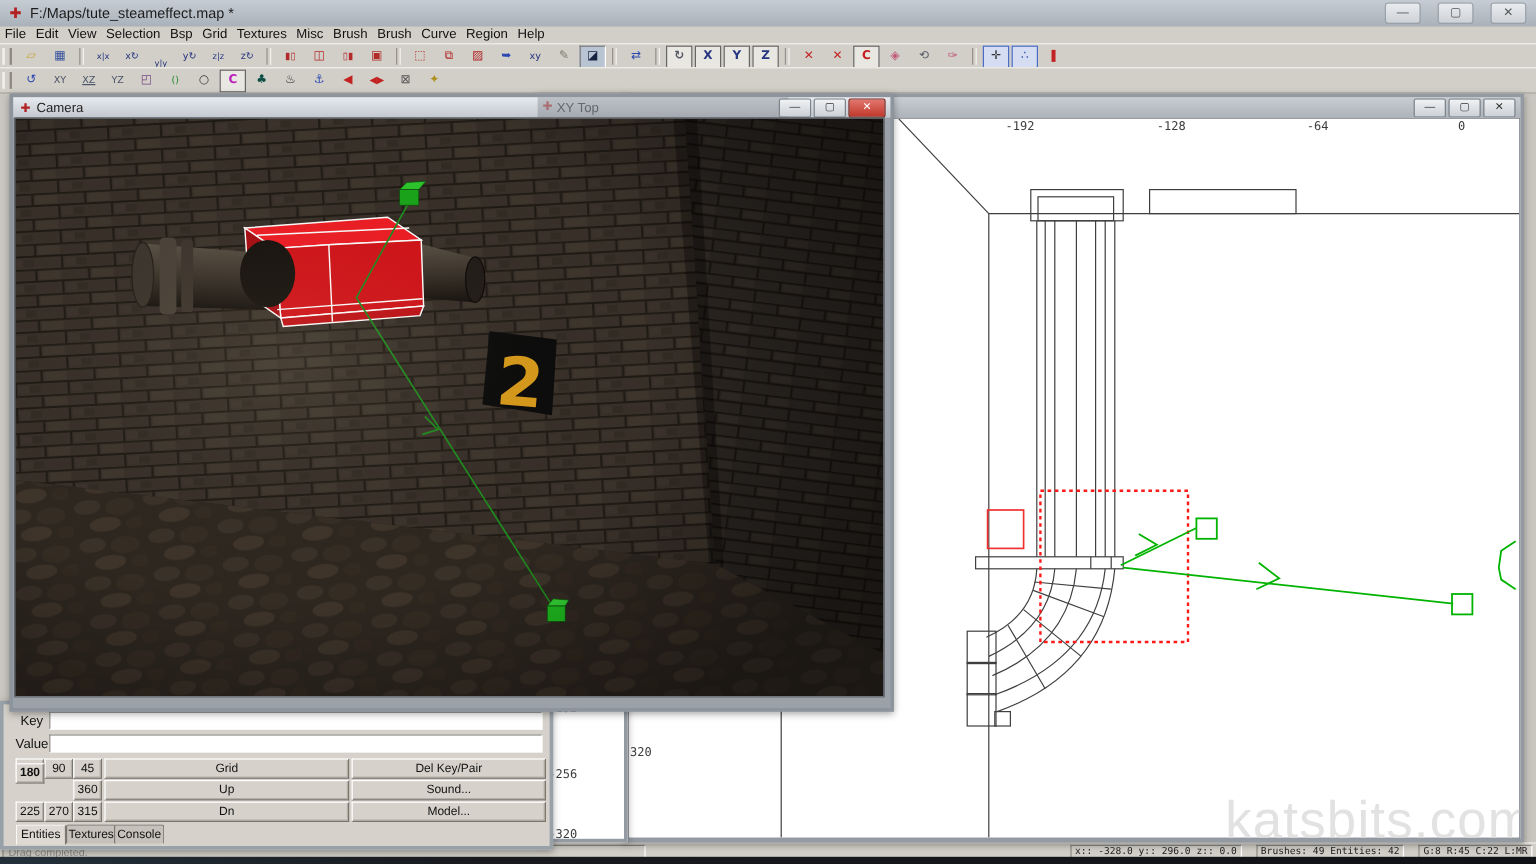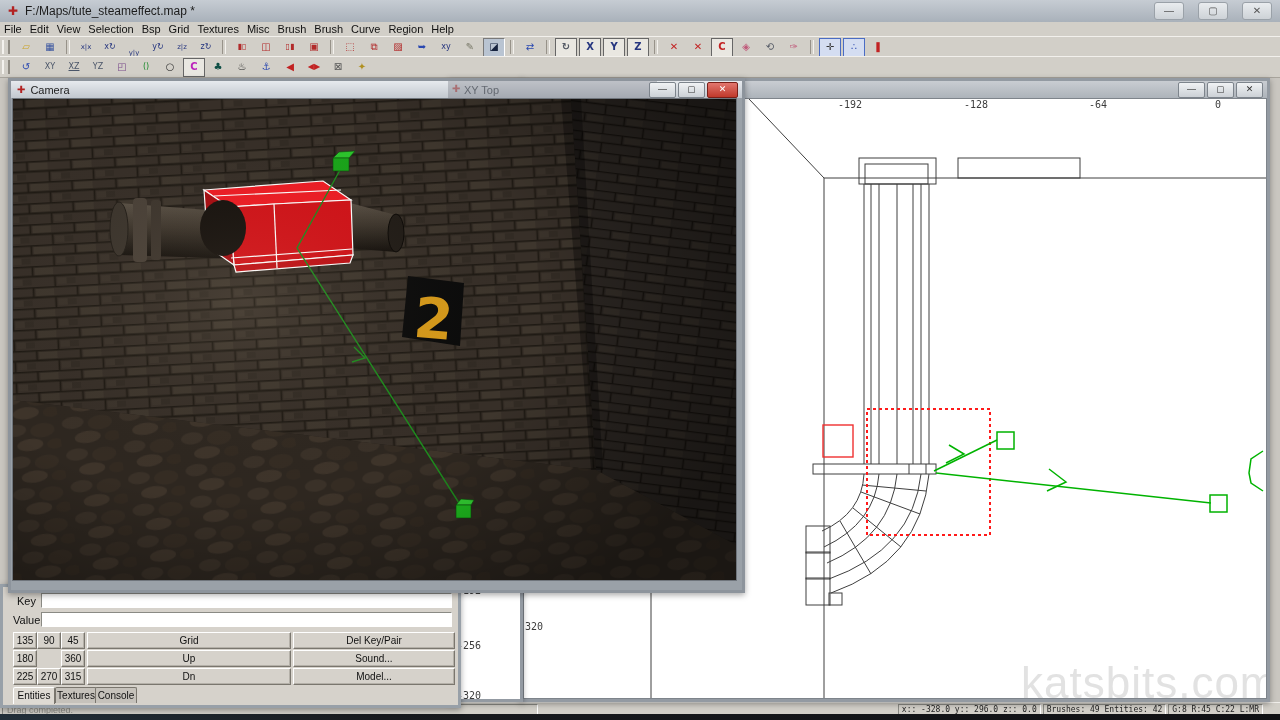--- a/index.html
+++ b/index.html
@@ -65,21 +65,21 @@
   #ghost-text{font-size:11px;color:rgba(35,40,50,.55);margin-left:16px;}
   #ghost-icon{position:absolute;left:4px;top:2px;font-size:10px;color:rgba(160,40,40,.5);}
   #camera-client{position:absolute;left:1px;top:17px;width:723px;height:481px;background:#211c17;
      border:1px solid #6f757c;}
   #camera-bottom{position:absolute;left:0;bottom:0;width:100%;height:8px;background:#9aa1a8;}
   
   #statusbar{position:absolute;left:0;top:702px;width:1280px;height:12px;background:#d2cfc8;
      border-top:1px solid #f0eeea;display:flex;align-items:center;font-size:9px;}
   #status-msg{position:absolute;left:2px;top:1px;width:530px;height:10px;line-height:10px;
      border:1px solid;border-color:#8a8a84 #fff #fff #8a8a84;color:#8d8d86;padding-left:4px;font-size:9px;}
-  #status-cells{position:absolute;right:17px;top:1px;display:flex;gap:2px;}
+  #status-cells{position:absolute;right:3px;top:1px;display:flex;gap:12px;}
   .scell{height:10px;line-height:10px;border:1px solid;border-color:#8a8a84 #fff #fff #8a8a84;
      padding:0 3px;font-family:"DejaVu Sans Mono",monospace;font-size:8px;color:#222;white-space:nowrap;}
   #darkstrip{position:absolute;left:0;top:714px;width:1280px;height:6px;
      background:linear-gradient(90deg,#23303a,#181a1e 30%,#101114);}
   #watermark-clip{pointer-events:none;}
 </style>
 </head>
 <body>
 
 <div id="app" class="nosel">
@@ -257,21 +257,21 @@
     <input class="field" style="left: 38px; top: 6px; right: 6px;" value="">
     <span class="ep-label" style="left:10px;top:27px;">Value</span>
     <input class="field" style="left: 38px; top: 25px; right: 6px;" value="">
     <div id="angle-grid"></div>
     <div id="btns-left"></div>
     <div id="btns-right"></div>
     <div id="ep-tabs"></div>
   <div class="pbtn" style="left: 10px; top: 45px; width: 22px; height: 15px;">135</div>
       <div class="pbtn" style="left: 34px; top: 45px; width: 22px; height: 15px;">90</div>
       <div class="pbtn" style="left: 58px; top: 45px; width: 22px; height: 15px;">45</div>
-      <div class="pbtn" style="left: 10px; top: 63px; width: 22px; height: 15px;">180</div>
+      <div class="pbtn" style="left: 10px; top: 49px; width: 22px; height: 15px; font-weight: bold;">180</div>
       <div class="pbtn" style="left: 58px; top: 63px; width: 22px; height: 15px;">360</div>
       <div class="pbtn" style="left: 10px; top: 81px; width: 22px; height: 15px;">225</div>
       <div class="pbtn" style="left: 34px; top: 81px; width: 22px; height: 15px;">270</div>
       <div class="pbtn" style="left: 58px; top: 81px; width: 22px; height: 15px;">315</div>
       <div class="pbtn" style="left: 84px; top: 45px; width: 202px; height: 15px;">Grid</div>
       <div class="pbtn" style="left: 84px; top: 63px; width: 202px; height: 15px;">Up</div>
       <div class="pbtn" style="left: 84px; top: 81px; width: 202px; height: 15px;">Dn</div>
       <div class="pbtn" style="left: 290px; top: 45px; width: 160px; height: 15px;">Del Key/Pair</div>
       <div class="pbtn" style="left: 290px; top: 63px; width: 160px; height: 15px;">Sound...</div>
       <div class="pbtn" style="left: 290px; top: 81px; width: 160px; height: 15px;">Model...</div>

